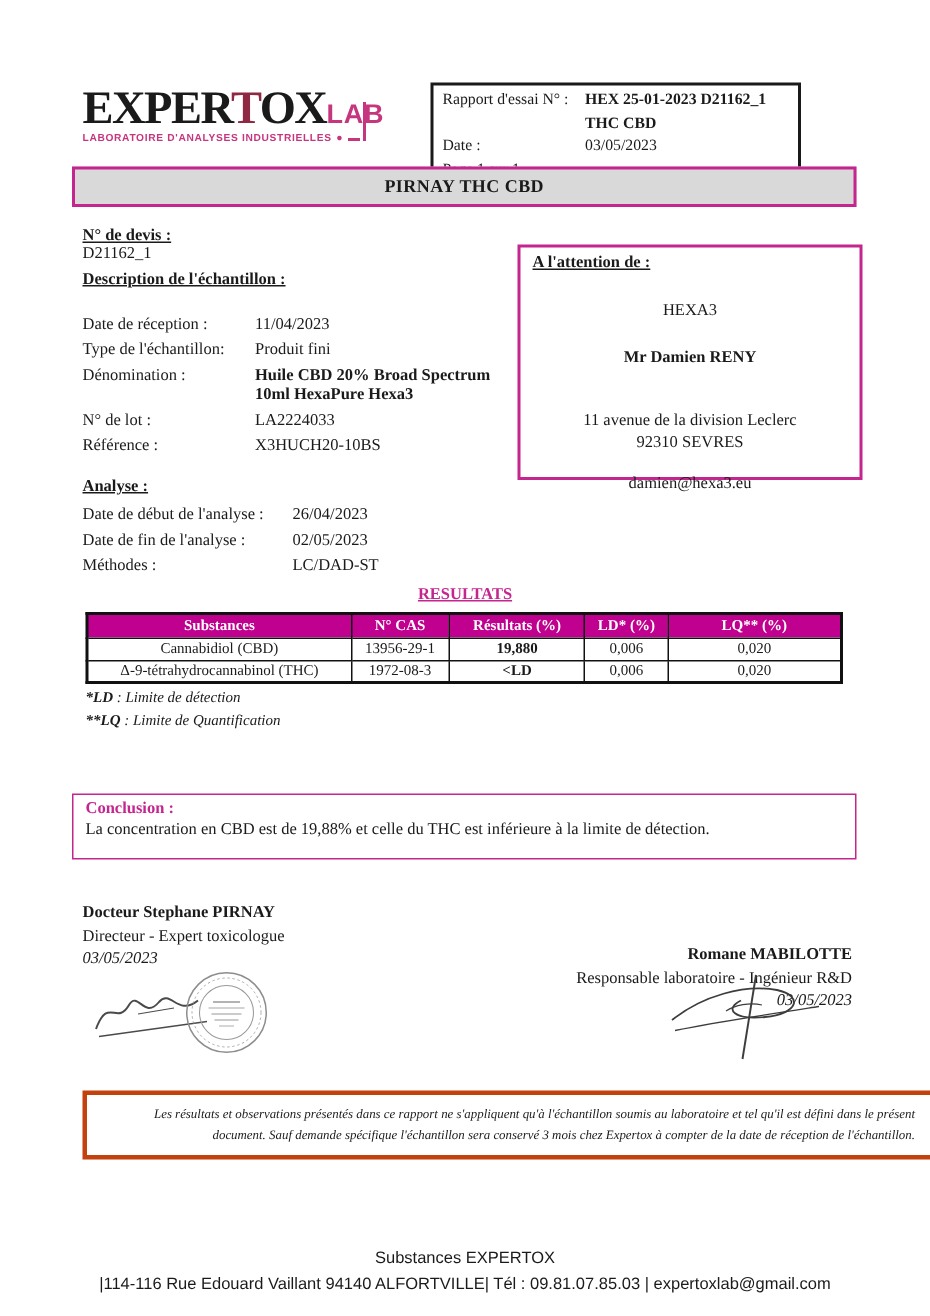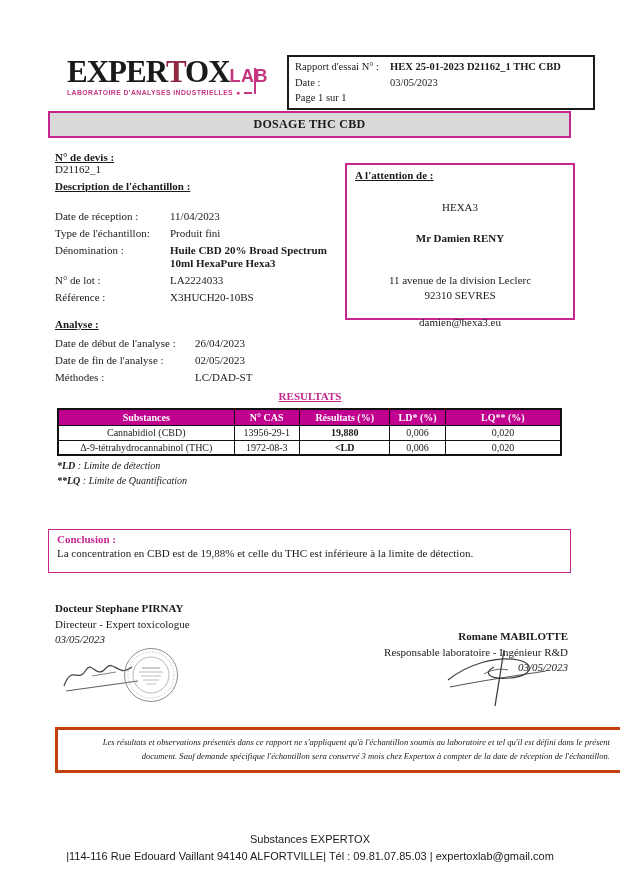--- a/index.html
+++ b/index.html
@@ -4,33 +4,33 @@
 <style>
   * { margin:0; padding:0; box-sizing:border-box; }
   html,body { background:#fff; }
   .page {
     position:relative; width:620px; height:877px; margin:0 auto;
     background:#fff; font-family:"Liberation Serif", serif; color:#1a1a1a;
     overflow:hidden;
   }
 
   
-  #logo { position:absolute; left:67px; top:56px; width:185px; }
+  #logo { position:absolute; left:55px; top:56px; width:185px; }
   .logo-main { font-family:"Liberation Serif", serif; font-weight:bold; font-size:31px; letter-spacing:-1px; line-height:1; white-space:nowrap; }
   .logo-t { color:#8E2843; }
   .logo-lab { font-family:"Liberation Sans", sans-serif; font-weight:bold; font-size:18px; color:#C6367F; letter-spacing:0.5px; }
   .logo-vbar { position:absolute; right:-4px; top:12px; width:2px; height:26px; background:#C6367F; }
   .logo-tagline { display:flex; align-items:center; gap:3px; margin-top:2px;
     font-family:"Liberation Sans", sans-serif; font-size:6.8px; font-weight:bold;
     color:#C6367F; letter-spacing:0.45px; white-space:nowrap; }
   .logo-dot { font-size:7px; line-height:1; }
   .logo-hline { display:inline-block; width:9px; height:2px; background:#C6367F; }
 
   
-  #report-box { position:absolute; left:287px; top:55px; width:308px; border:2px solid #1a1a1a; font-size:10.5px; padding:2px 6px; }
+  #report-box { position:absolute; left:287px; top:55px; width:247px; border:2px solid #1a1a1a; font-size:10.5px; padding:2px 6px; }
   .rb-row { display:flex; line-height:15.5px; }
   .rb-label { width:95px; flex:none; }
   .rb-bold { font-weight:bold; }
 
   
   #banner { position:absolute; left:48px; top:111px; width:523px; height:27px;
     background:#D9D9D9; border:2px solid #C5258F; display:flex; align-items:center;
     justify-content:center; font-weight:bold; font-size:12px; letter-spacing:0.3px; }
 
   
@@ -126,21 +126,21 @@
     </div>
     <div class="rb-row">
       <span class="rb-label">Date :</span>
       <span>03/05/2023</span>
     </div>
     <div class="rb-row">
       <span>Page 1 sur 1</span>
     </div>
   </div>
 
-  <div id="banner">DOSAGE THC CBD</div>
+  <div id="banner">PIRNAY THC CBD</div>
 
   <div id="devis">
     <span class="lbl-bu devis-label">N° de devis :</span>
     <span>D21162_1</span>
   </div>
 
   <div id="desc-title" class="lbl-bu">Description de l'échantillon :</div>
   <div id="desc-rows">
     <div class="d-row">
       <span class="d-label">Date de réception :</span>

